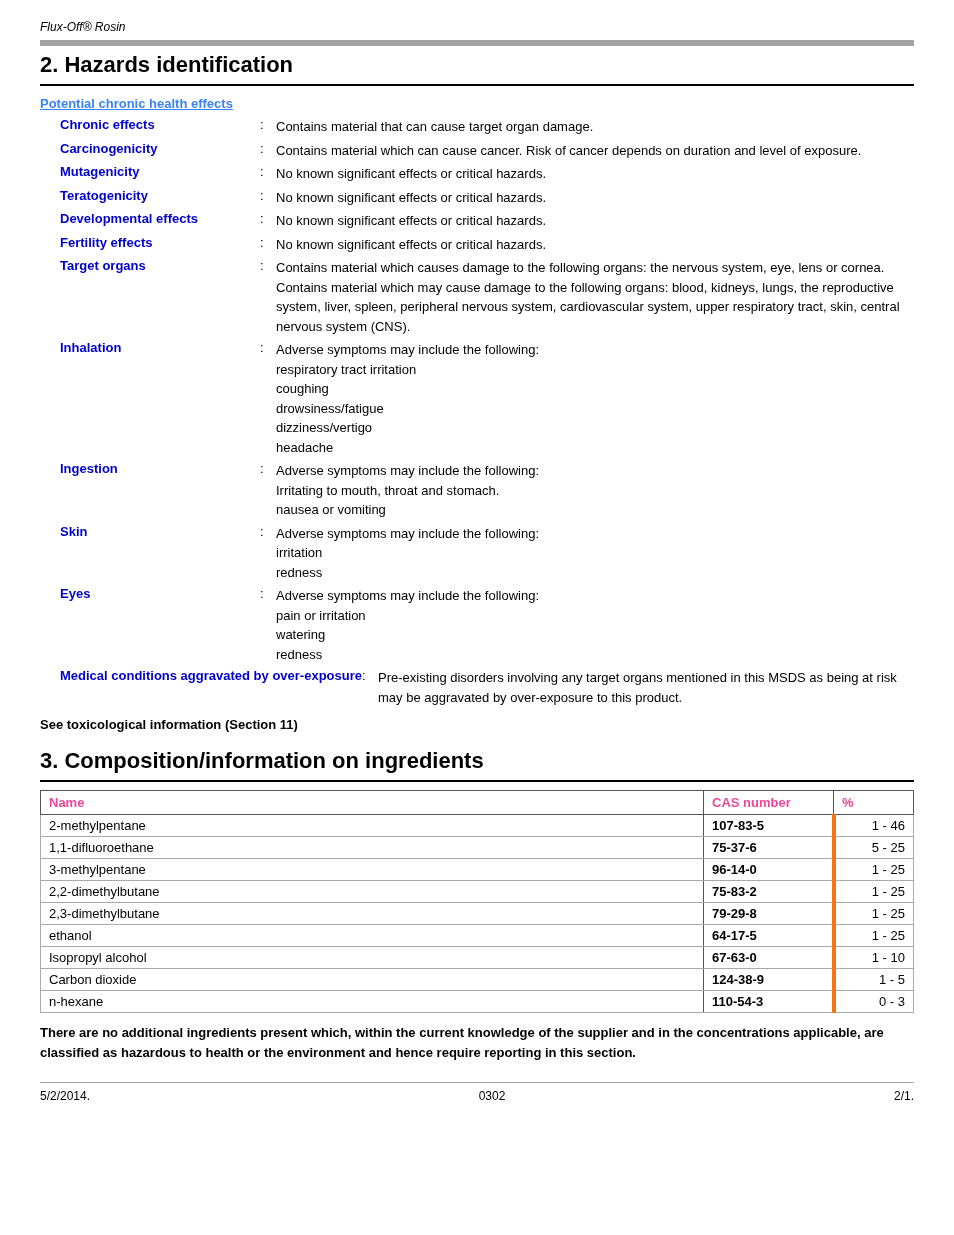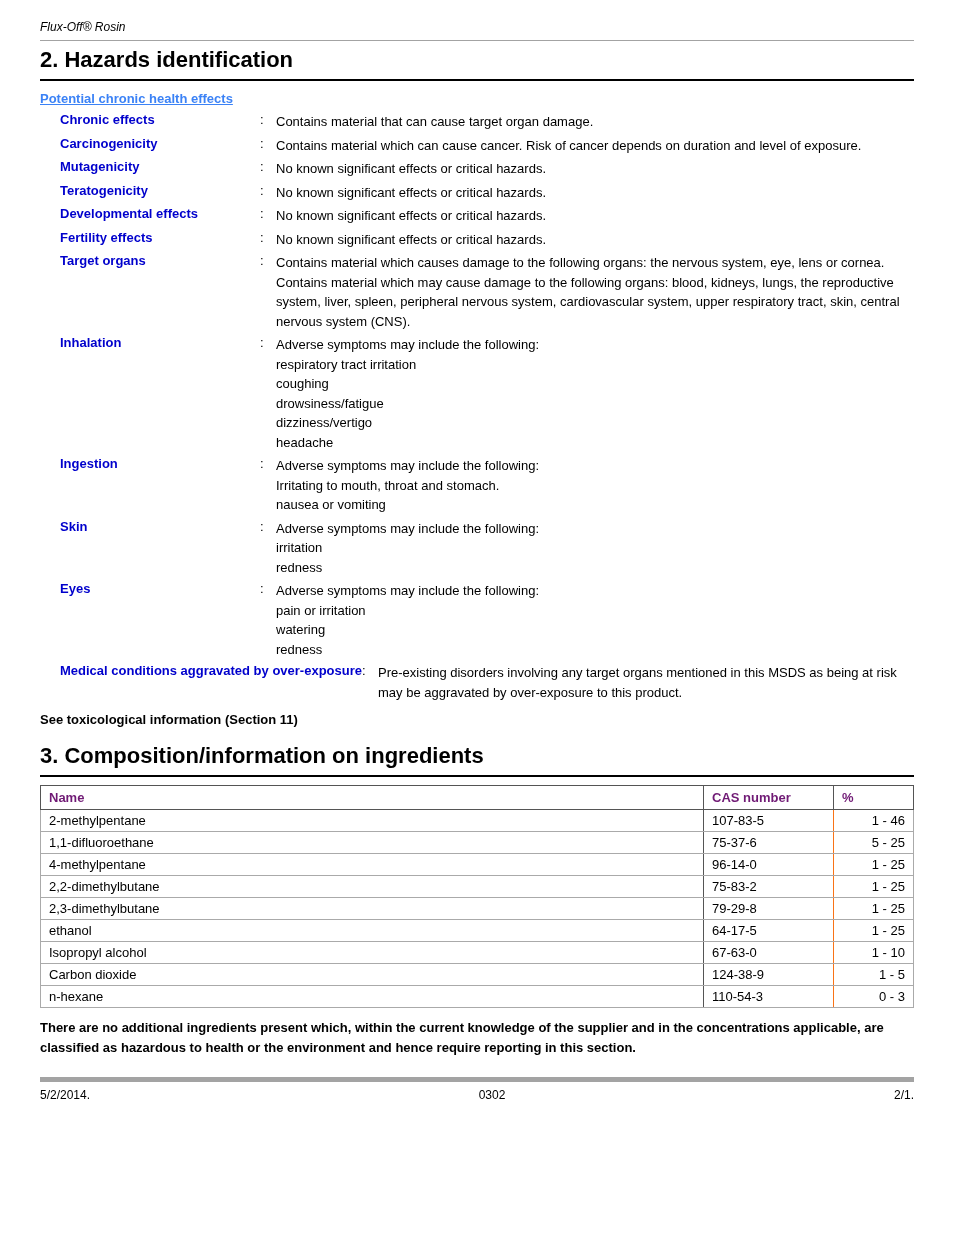--- a/index.html
+++ b/index.html
@@ -6,21 +6,21 @@
     body {
       font-family: Arial, sans-serif;
       font-size: 13px;
       color: #000;
       background: #fff;
       width: 954px;
       min-height: 1235px;
       padding: 20px 40px;
     }
     .header-line {
-      border-bottom: 1px solid #a3a3a3;
+      border-bottom: 6px solid #a3a3a3;
       padding-bottom: 4px;
       margin-bottom: 0;
     }
     .product-name {
       font-style: italic;
       font-size: 12px;
       margin-bottom: 2px;
     }
     .section-title {
       font-size: 22px;
@@ -66,53 +66,54 @@
     }
     .ingredients-table {
       width: 100%;
       border-collapse: collapse;
       margin-top: 6px;
       margin-bottom: 10px;
     }
     .ingredients-table th {
       background: #fff;
       border: 1px solid #555;
-      color: #701a75;
+      color: #ec4899;
       font-weight: bold;
       padding: 4px 8px;
       font-size: 13px;
       text-align: left;
     }
     .ingredients-table td {
       border: 1px solid #aaa;
       padding: 3px 8px;
       font-size: 13px;
     }
     .ingredients-table td.name-col {
       border-right: 1px solid #555;
     }
     .ingredients-table td.cas-col {
-      border-right: 1px solid #f97316;
+      border-right: 4px solid #f97316;
       min-width: 120px;
+      font-weight: bold;
     }
     .ingredients-table td.pct-col {
       min-width: 70px;
       text-align: right;
     }
     .footer-note {
       font-size: 13px;
       font-weight: bold;
       line-height: 1.5;
       margin-top: 8px;
       margin-bottom: 16px;
     }
     .page-footer {
       display: flex;
       justify-content: space-between;
-      border-top: 5px solid #a3a3a3;
+      border-top: 1px solid #a3a3a3;
       padding-top: 6px;
       font-size: 12px;
       margin-top: 20px;
     }
   </style>
 </head>
 <body>
 
 <div class="header-line">
   <div class="product-name">Flux-Off® Rosin</div>
@@ -209,21 +210,21 @@
     <td class="name-col">2-methylpentane</td>
     <td class="cas-col">107-83-5</td>
     <td class="pct-col">1 - 46</td>
   </tr>
         <tr>
     <td class="name-col">1,1-difluoroethane</td>
     <td class="cas-col">75-37-6</td>
     <td class="pct-col">5 - 25</td>
   </tr>
         <tr>
-    <td class="name-col">4-methylpentane</td>
+    <td class="name-col">3-methylpentane</td>
     <td class="cas-col">96-14-0</td>
     <td class="pct-col">1 - 25</td>
   </tr>
         <tr>
     <td class="name-col">2,2-dimethylbutane</td>
     <td class="cas-col">75-83-2</td>
     <td class="pct-col">1 - 25</td>
   </tr>
         <tr>
     <td class="name-col">2,3-dimethylbutane</td>

